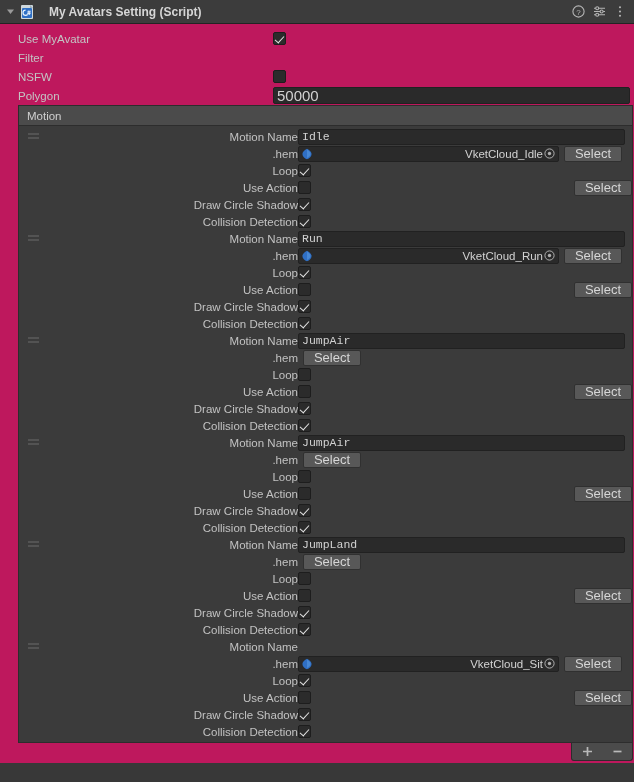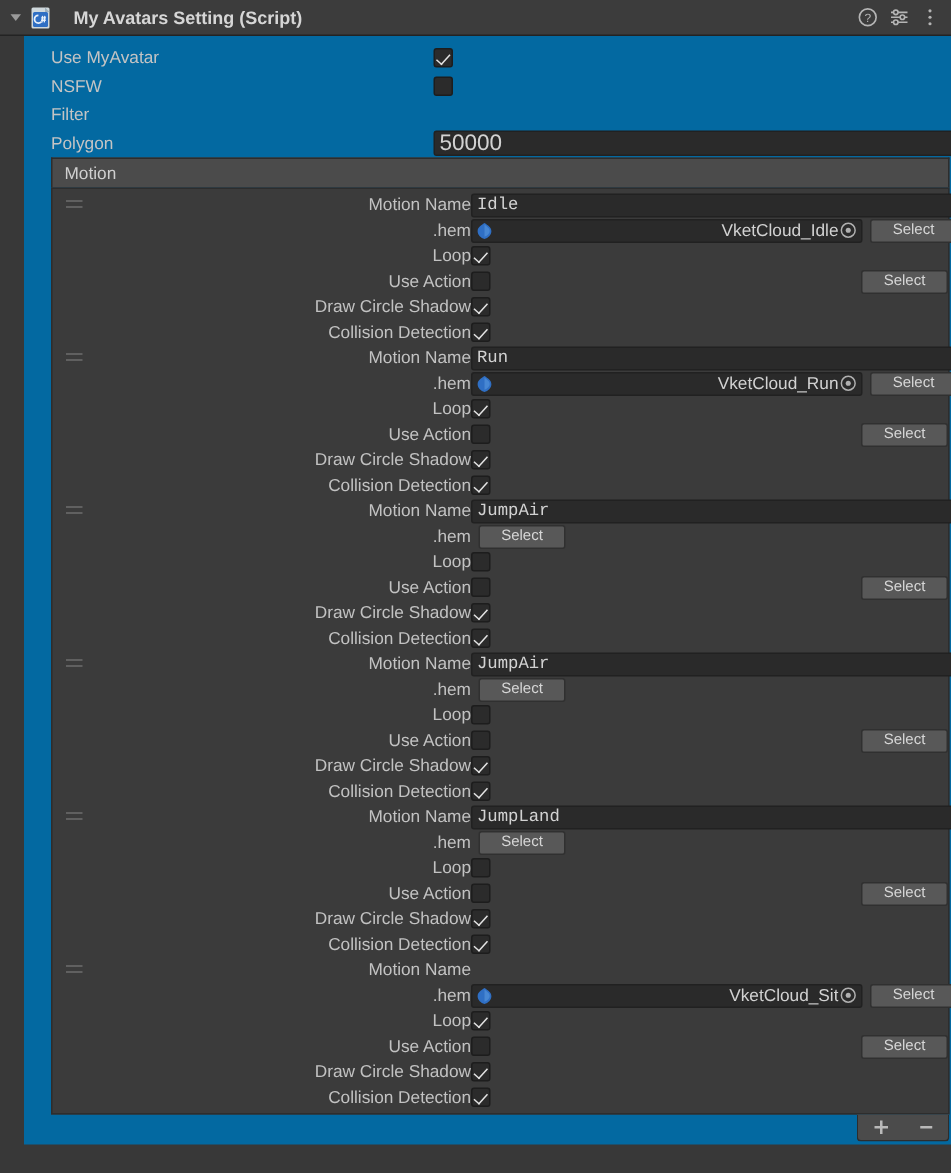--- a/index.html
+++ b/index.html
@@ -58,22 +58,21 @@
     flex: 0 0 auto;
     display: flex;
     align-items: center;
     justify-content: center;
   }
   .hdr-icon svg { display: block; }
 
   
   .inspector-body {
     padding-top: 5px;
-    background: #0369a1;
-    margin-left: 16px;
+    background: #be185d;
   }
 
   
   .prop-row {
     height: 19px;
     display: flex;
     align-items: center;
     position: relative;
   }
   .prop-label {
@@ -277,21 +276,21 @@
     flex: 0 0 auto;
     margin-left: 5px;
     background: #585858;
     border: 1px solid #303030;
     border-radius: 2px;
     box-sizing: border-box;
     display: flex;
     align-items: center;
     justify-content: center;
     color: #d6d6d6;
-    font-size: 10px;
+    font-size: 13px;
     cursor: default;
   }
   .spacer { flex: 1 1 auto; }
   .select-right { margin-left: 0; }
 </style>
 </head>
 <body>
 
 <div class="comp-header">
   <div class="foldout-arrow">
@@ -333,26 +332,26 @@
 </div>
 
 <div class="inspector-body">
 
   <div class="prop-row">
     <div class="prop-label top-label">Use MyAvatar</div>
     <div class="cb on"></div>
   </div>
 
   <div class="prop-row">
+    <div class="prop-label top-label">Filter</div>
+  </div>
+
+  <div class="prop-row">
     <div class="prop-label top-label">NSFW</div>
     <div class="cb"></div>
-  </div>
-
-  <div class="prop-row">
-    <div class="prop-label top-label">Filter</div>
   </div>
 
   <div class="prop-row">
     <div class="prop-label top-label">Polygon</div>
     <div class="txt-field polygon-field">50000</div>
   </div>
 
   <div class="list-wrap">
     <div class="list-header">Motion</div>
     <div class="list-body" id="motion-list-body">

